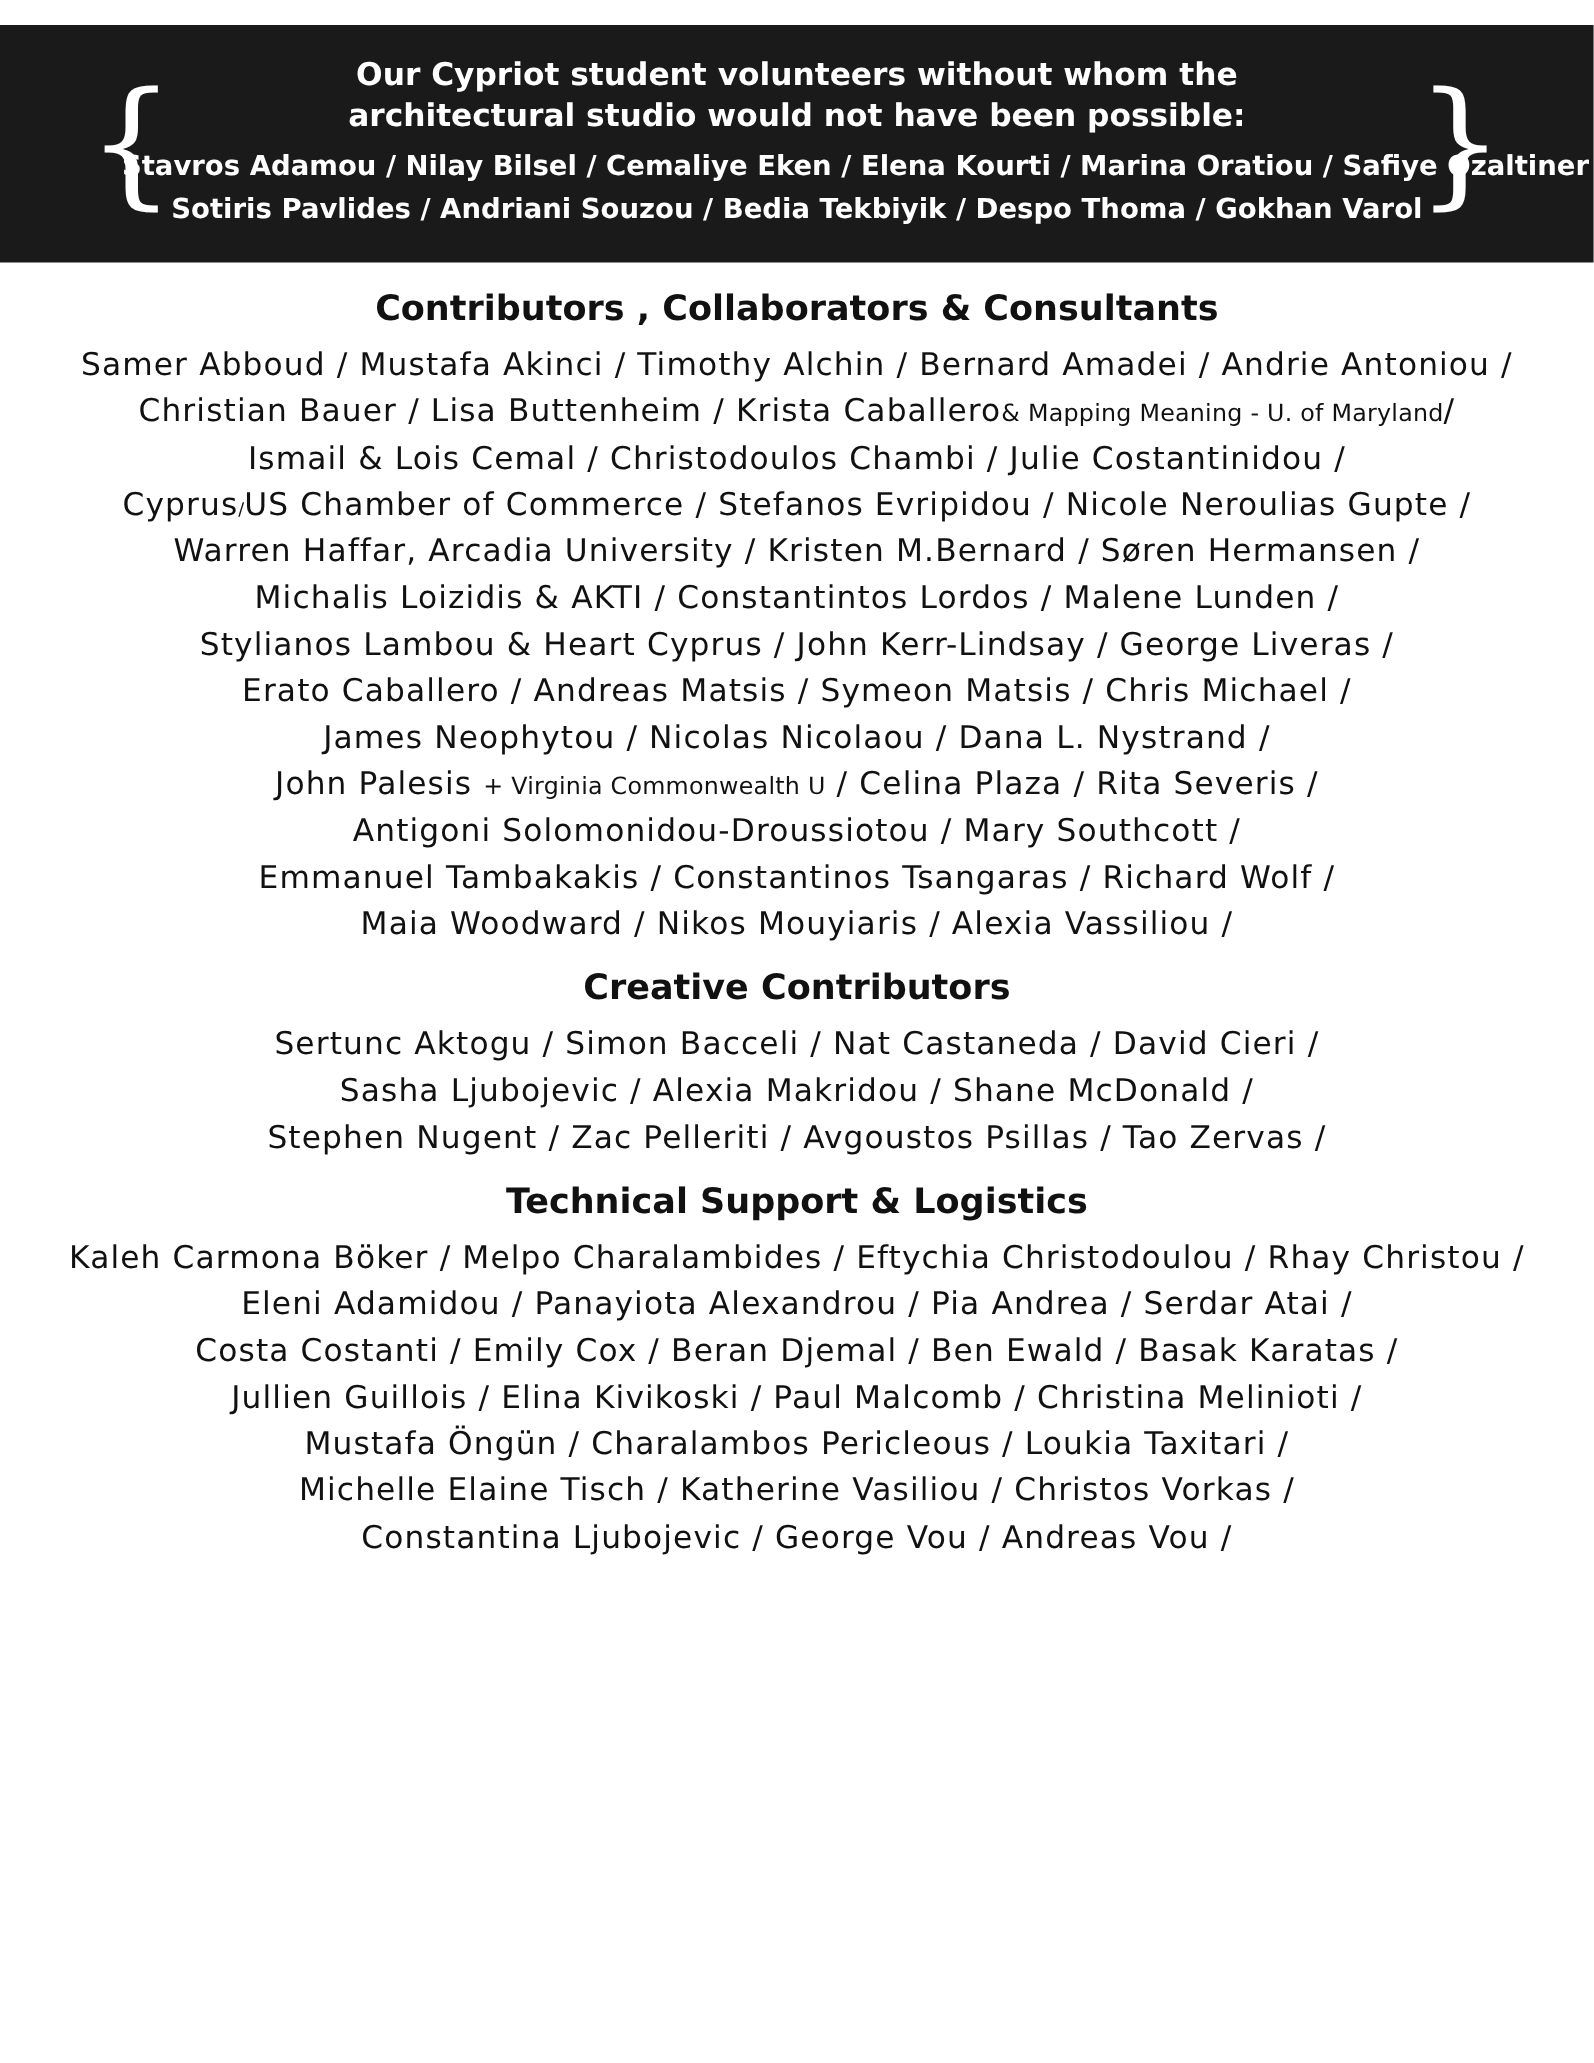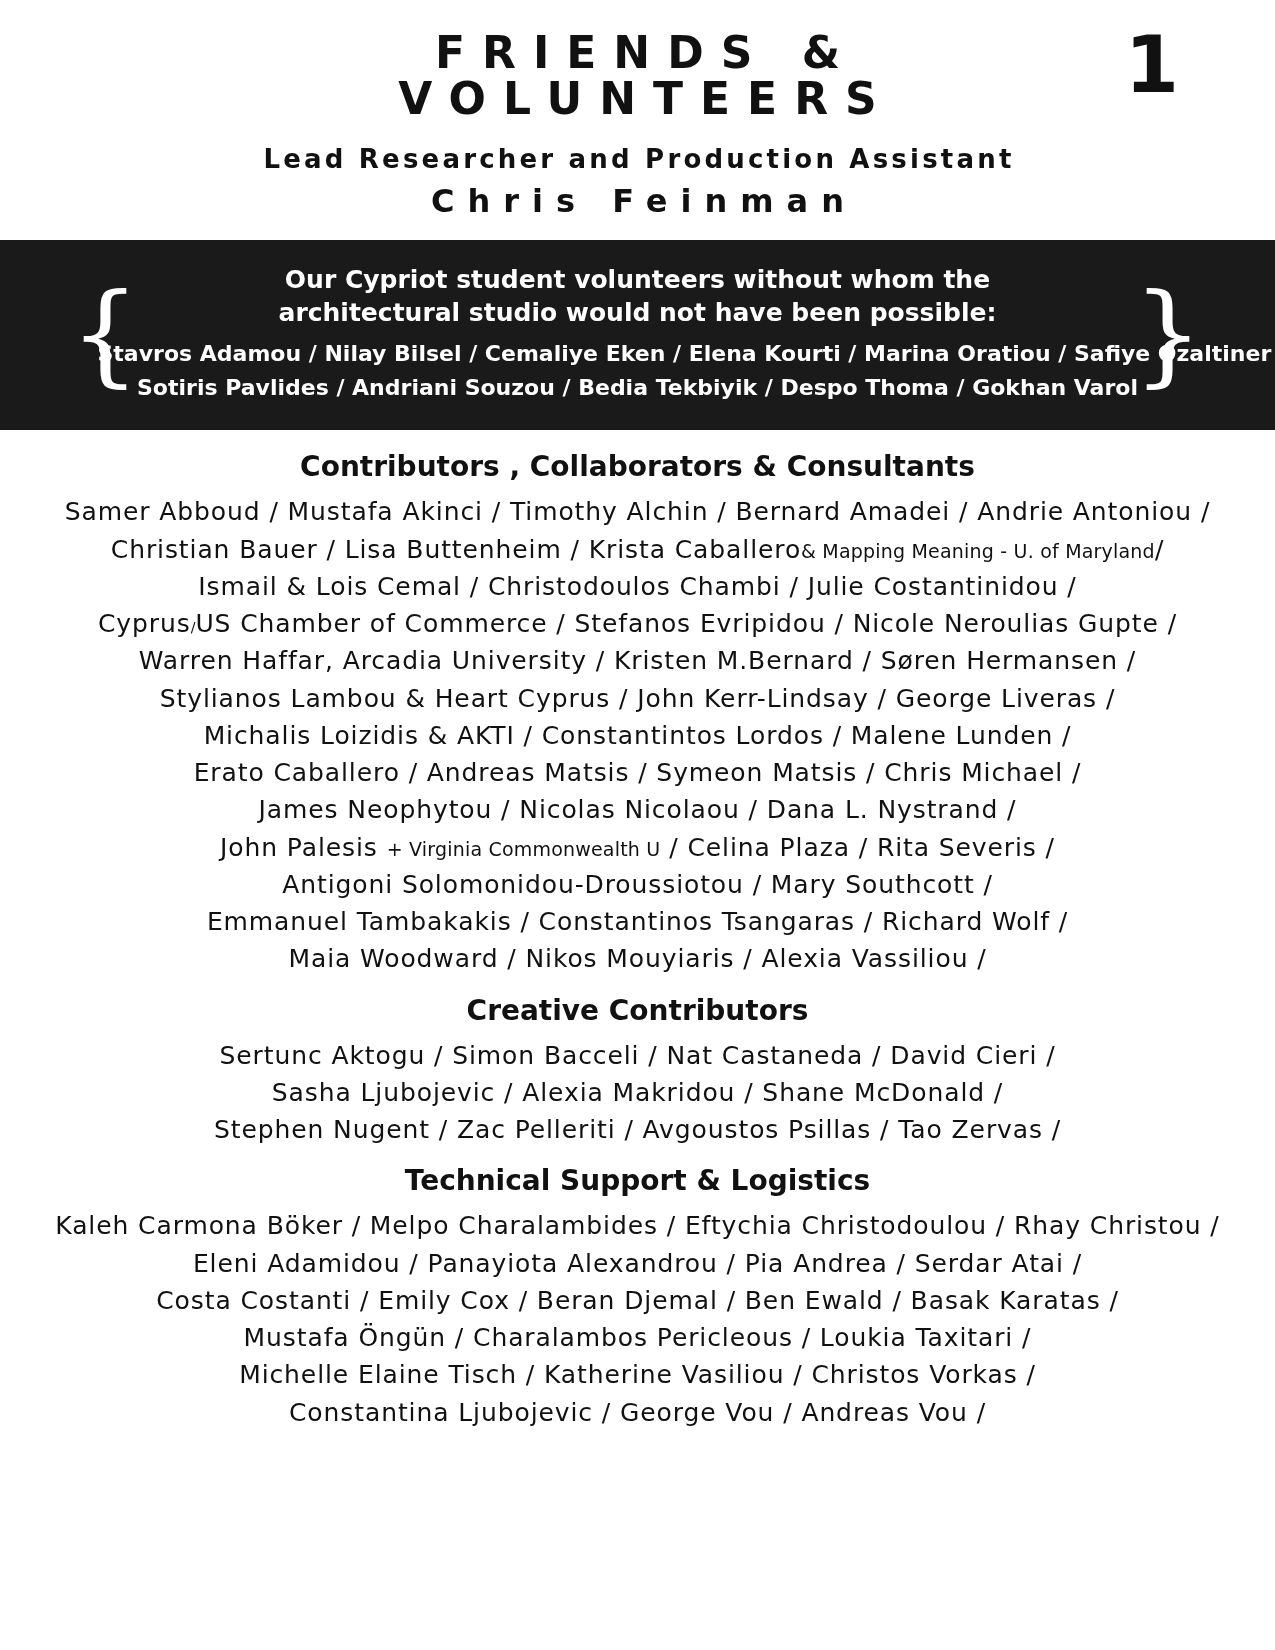--- a/index.html
+++ b/index.html
@@ -132,27 +132,20 @@
     font-size: 14px;
     letter-spacing: 0;
   }
   .row { white-space: nowrap; }
 </style>
 </head>
 <body>
 
 <div class="page">
 
-  <div class="header">
-    <div class="title-line">FRIENDS &amp;</div>
-    <div class="title-line">VOLUNTEERS</div>
-    <div class="title-number">1</div>
-    <div class="subtitle">Lead Researcher and Production Assistant</div>
-    <div class="subname">Chris Feinman</div>
-  </div>
 
   <div class="band">
     <div class="band-inner">
       <span class="brace left">{</span>
       <span class="brace right">}</span>
       <div class="band-heading">
         <div>Our Cypriot student volunteers without whom the</div>
         <div>architectural studio would not have been possible:</div>
       </div>
       <div class="band-names">
@@ -167,22 +160,22 @@
     <div class="names wide">
       <div class="row">Samer Abboud  /  Mustafa Akinci   /  Timothy Alchin  /  Bernard Amadei  /  Andrie Antoniou   /</div>
       <div class="row">
         <span>Christian Bauer  /   Lisa Buttenheim   /  Krista Caballero</span><span class="small">&amp; Mapping Meaning - U. of Maryland</span><span>/</span>
       </div>
       <div class="row">Ismail &amp; Lois Cemal   /   Christodoulos Chambi   /   Julie Costantinidou   /</div>
       <div class="row">
         <span>Cyprus</span><span class="tiny">/</span><span>US Chamber of Commerce  /  Stefanos Evripidou  /  Nicole Neroulias Gupte  /</span>
       </div>
       <div class="row">Warren Haffar,  Arcadia University  /  Kristen M.Bernard  /  Søren Hermansen  /</div>
+      <div class="row">Michalis Loizidis &amp; AKTI  /  Constantintos Lordos  /  Malene Lunden  /</div>
       <div class="row">Stylianos Lambou &amp; Heart Cyprus /  John Kerr-Lindsay  /  George Liveras  /</div>
-      <div class="row">Michalis Loizidis &amp; AKTI  /  Constantintos Lordos  /  Malene Lunden  /</div>
       <div class="row">Erato Caballero  /  Andreas Matsis  /  Symeon Matsis  /  Chris Michael  /</div>
       <div class="row">James Neophytou   /   Nicolas Nicolaou   /   Dana L. Nystrand   /</div>
       <div class="row">
         <span>John Palesis</span> <span class="small">+ Virginia Commonwealth U</span> <span>/  Celina Plaza  /  Rita Severis  /</span>
       </div>
       <div class="row">Antigoni Solomonidou-Droussiotou   /   Mary Southcott   /</div>
       <div class="row">Emmanuel Tambakakis /  Constantinos Tsangaras  /  Richard Wolf  /</div>
       <div class="row">Maia Woodward  /  Nikos Mouyiaris  /  Alexia Vassiliou  /</div>
     </div>
   </div>
@@ -195,19 +188,20 @@
       <div class="row">Stephen Nugent  /  Zac Pelleriti  /  Avgoustos Psillas  /  Tao Zervas  /</div>
     </div>
   </div>
 
   <div class="section">
     <div class="section-title tight">Technical Support &amp; Logistics</div>
     <div class="names wide">
       <div class="row">Kaleh Carmona Böker  /  Melpo Charalambides  /  Eftychia Christodoulou  /  Rhay Christou  /</div>
       <div class="row">Eleni Adamidou  /  Panayiota Alexandrou  /  Pia Andrea  /  Serdar Atai  /</div>
       <div class="row">Costa Costanti  /  Emily Cox  /  Beran Djemal  /  Ben Ewald  /  Basak Karatas  /</div>
+      <div class="row">Jullien Guillois  /  Elina Kivikoski /  Paul Malcomb  /  Christina Melinioti  /</div>
       <div class="row">Mustafa Öngün  /  Charalambos Pericleous  /  Loukia Taxitari  /</div>
       <div class="row">Michelle Elaine Tisch  /  Katherine Vasiliou  /  Christos Vorkas  /</div>
       <div class="row">Constantina Ljubojevic  /  George Vou  /  Andreas Vou  /</div>
     </div>
   </div>
 
 </div>
 
 </body></html>

